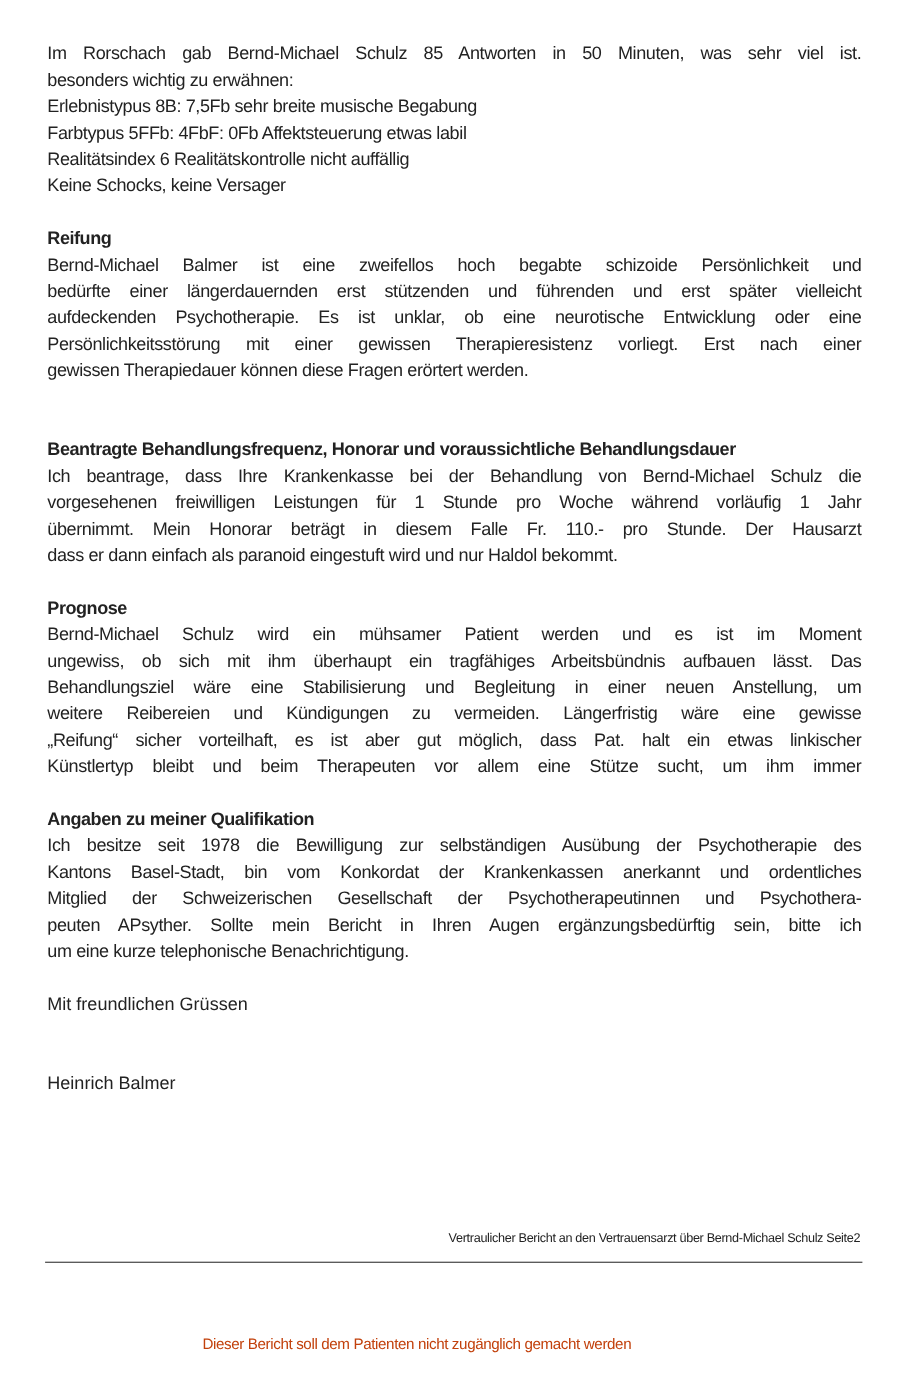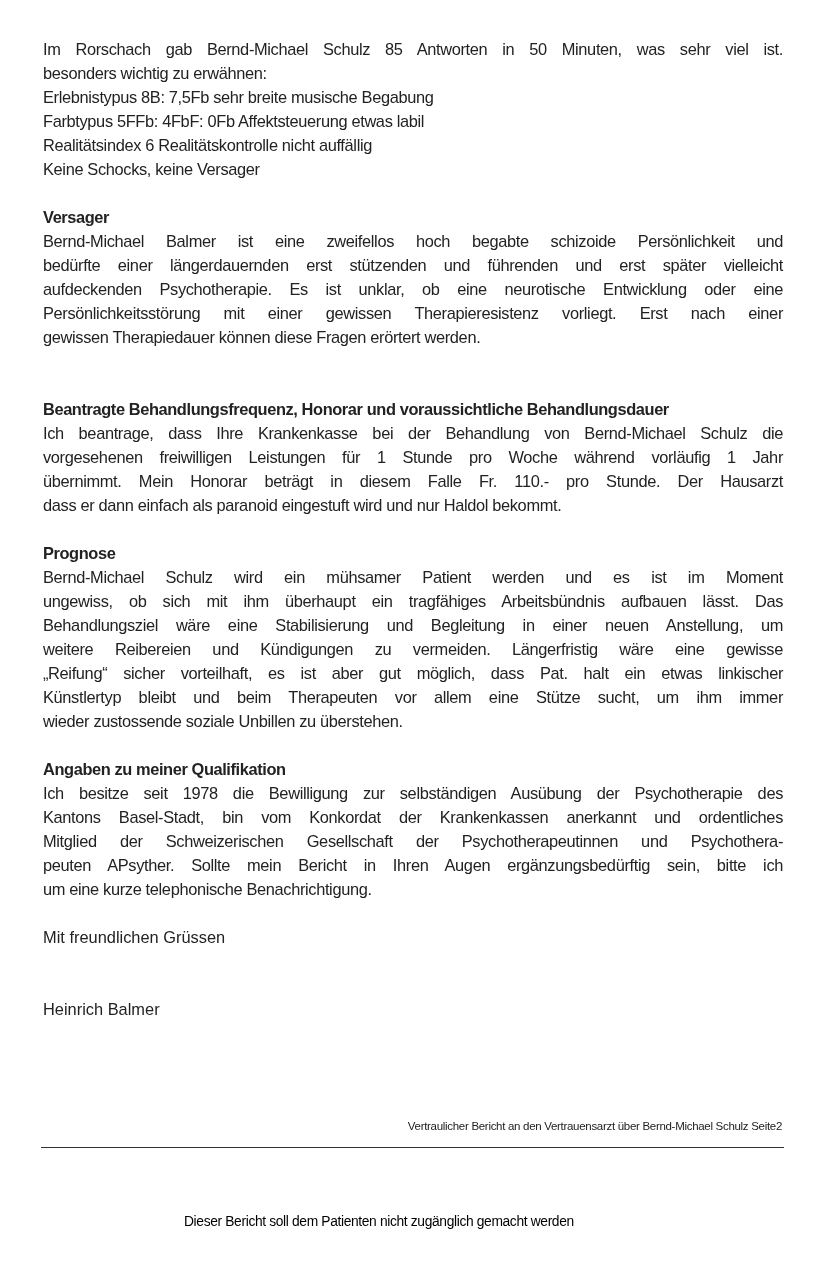--- a/index.html
+++ b/index.html
@@ -60,41 +60,41 @@
       white-space: nowrap;
       color: #222222;
     }
     .footer-note {
       position: absolute;
       left: 184px;
       top: 1214px;
       font-size: 13.8px;
       letter-spacing: -0.35px;
       white-space: nowrap;
-      color: #000000;
+      color: #c2410c;
     }
   </style>
 </head>
 <body>
 
 <div class="page">
 
   <div class="section">
     <div class="line just">Im Rorschach gab Bernd-Michael Schulz 85 Antworten in 50 Minuten, was sehr viel ist.</div>
     <div class="line">besonders wichtig zu erwähnen:</div>
     <div class="line">Erlebnistypus  8B:  7,5Fb  sehr breite musische Begabung</div>
     <div class="line">Farbtypus  5FFb:  4FbF:  0Fb  Affektsteuerung etwas labil</div>
     <div class="line">Realitätsindex 6  Realitätskontrolle nicht auffällig</div>
     <div class="line">Keine Schocks, keine Versager</div>
   </div>
 
   <div class="gap-s"></div>
 
   <div class="section">
-    <div class="heading">Versager</div>
+    <div class="heading">Reifung</div>
     <div class="line just">Bernd-Michael Balmer  ist eine zweifellos hoch begabte schizoide Persönlichkeit und</div>
     <div class="line just">bedürfte einer längerdauernden erst stützenden und führenden und erst später vielleicht</div>
     <div class="line just">aufdeckenden Psychotherapie.  Es ist unklar, ob eine neurotische Entwicklung  oder eine</div>
     <div class="line just">Persönlichkeitsstörung  mit einer gewissen Therapieresistenz vorliegt. Erst nach einer</div>
     <div class="line">gewissen  Therapiedauer können diese Fragen erörtert werden.</div>
   </div>
 
   <div class="gap-l"></div>
 
   <div class="section">
@@ -108,21 +108,20 @@
   <div class="gap-s"></div>
 
   <div class="section">
     <div class="heading">Prognose</div>
     <div class="line just">Bernd-Michael Schulz wird ein mühsamer Patient werden und es ist im Moment</div>
     <div class="line just">ungewiss, ob sich mit ihm überhaupt ein tragfähiges Arbeitsbündnis aufbauen lässt. Das</div>
     <div class="line just">Behandlungsziel wäre eine Stabilisierung und Begleitung  in einer neuen Anstellung, um</div>
     <div class="line just">weitere Reibereien und Kündigungen zu vermeiden. Längerfristig wäre eine  gewisse</div>
     <div class="line just">„Reifung“ sicher vorteilhaft, es ist aber gut möglich, dass Pat. halt ein etwas linkischer</div>
     <div class="line just">Künstlertyp bleibt und beim Therapeuten  vor allem eine Stütze sucht,  um ihm immer</div>
-    <div class="line">wieder zustossende soziale Unbillen zu überstehen.</div>
   </div>
 
   <div class="gap-s"></div>
 
   <div class="section">
     <div class="heading">Angaben zu meiner Qualifikation</div>
     <div class="line just">Ich besitze seit 1978 die Bewilligung zur selbständigen Ausübung der  Psychotherapie des</div>
     <div class="line just">Kantons Basel-Stadt, bin vom Konkordat der Krankenkassen  anerkannt und ordentliches</div>
     <div class="line just">Mitglied der Schweizerischen Gesellschaft der  Psychotherapeutinnen und Psychothera-</div>
     <div class="line just">peuten APsyther. Sollte mein Bericht in Ihren  Augen ergänzungsbedürftig sein, bitte ich</div>

